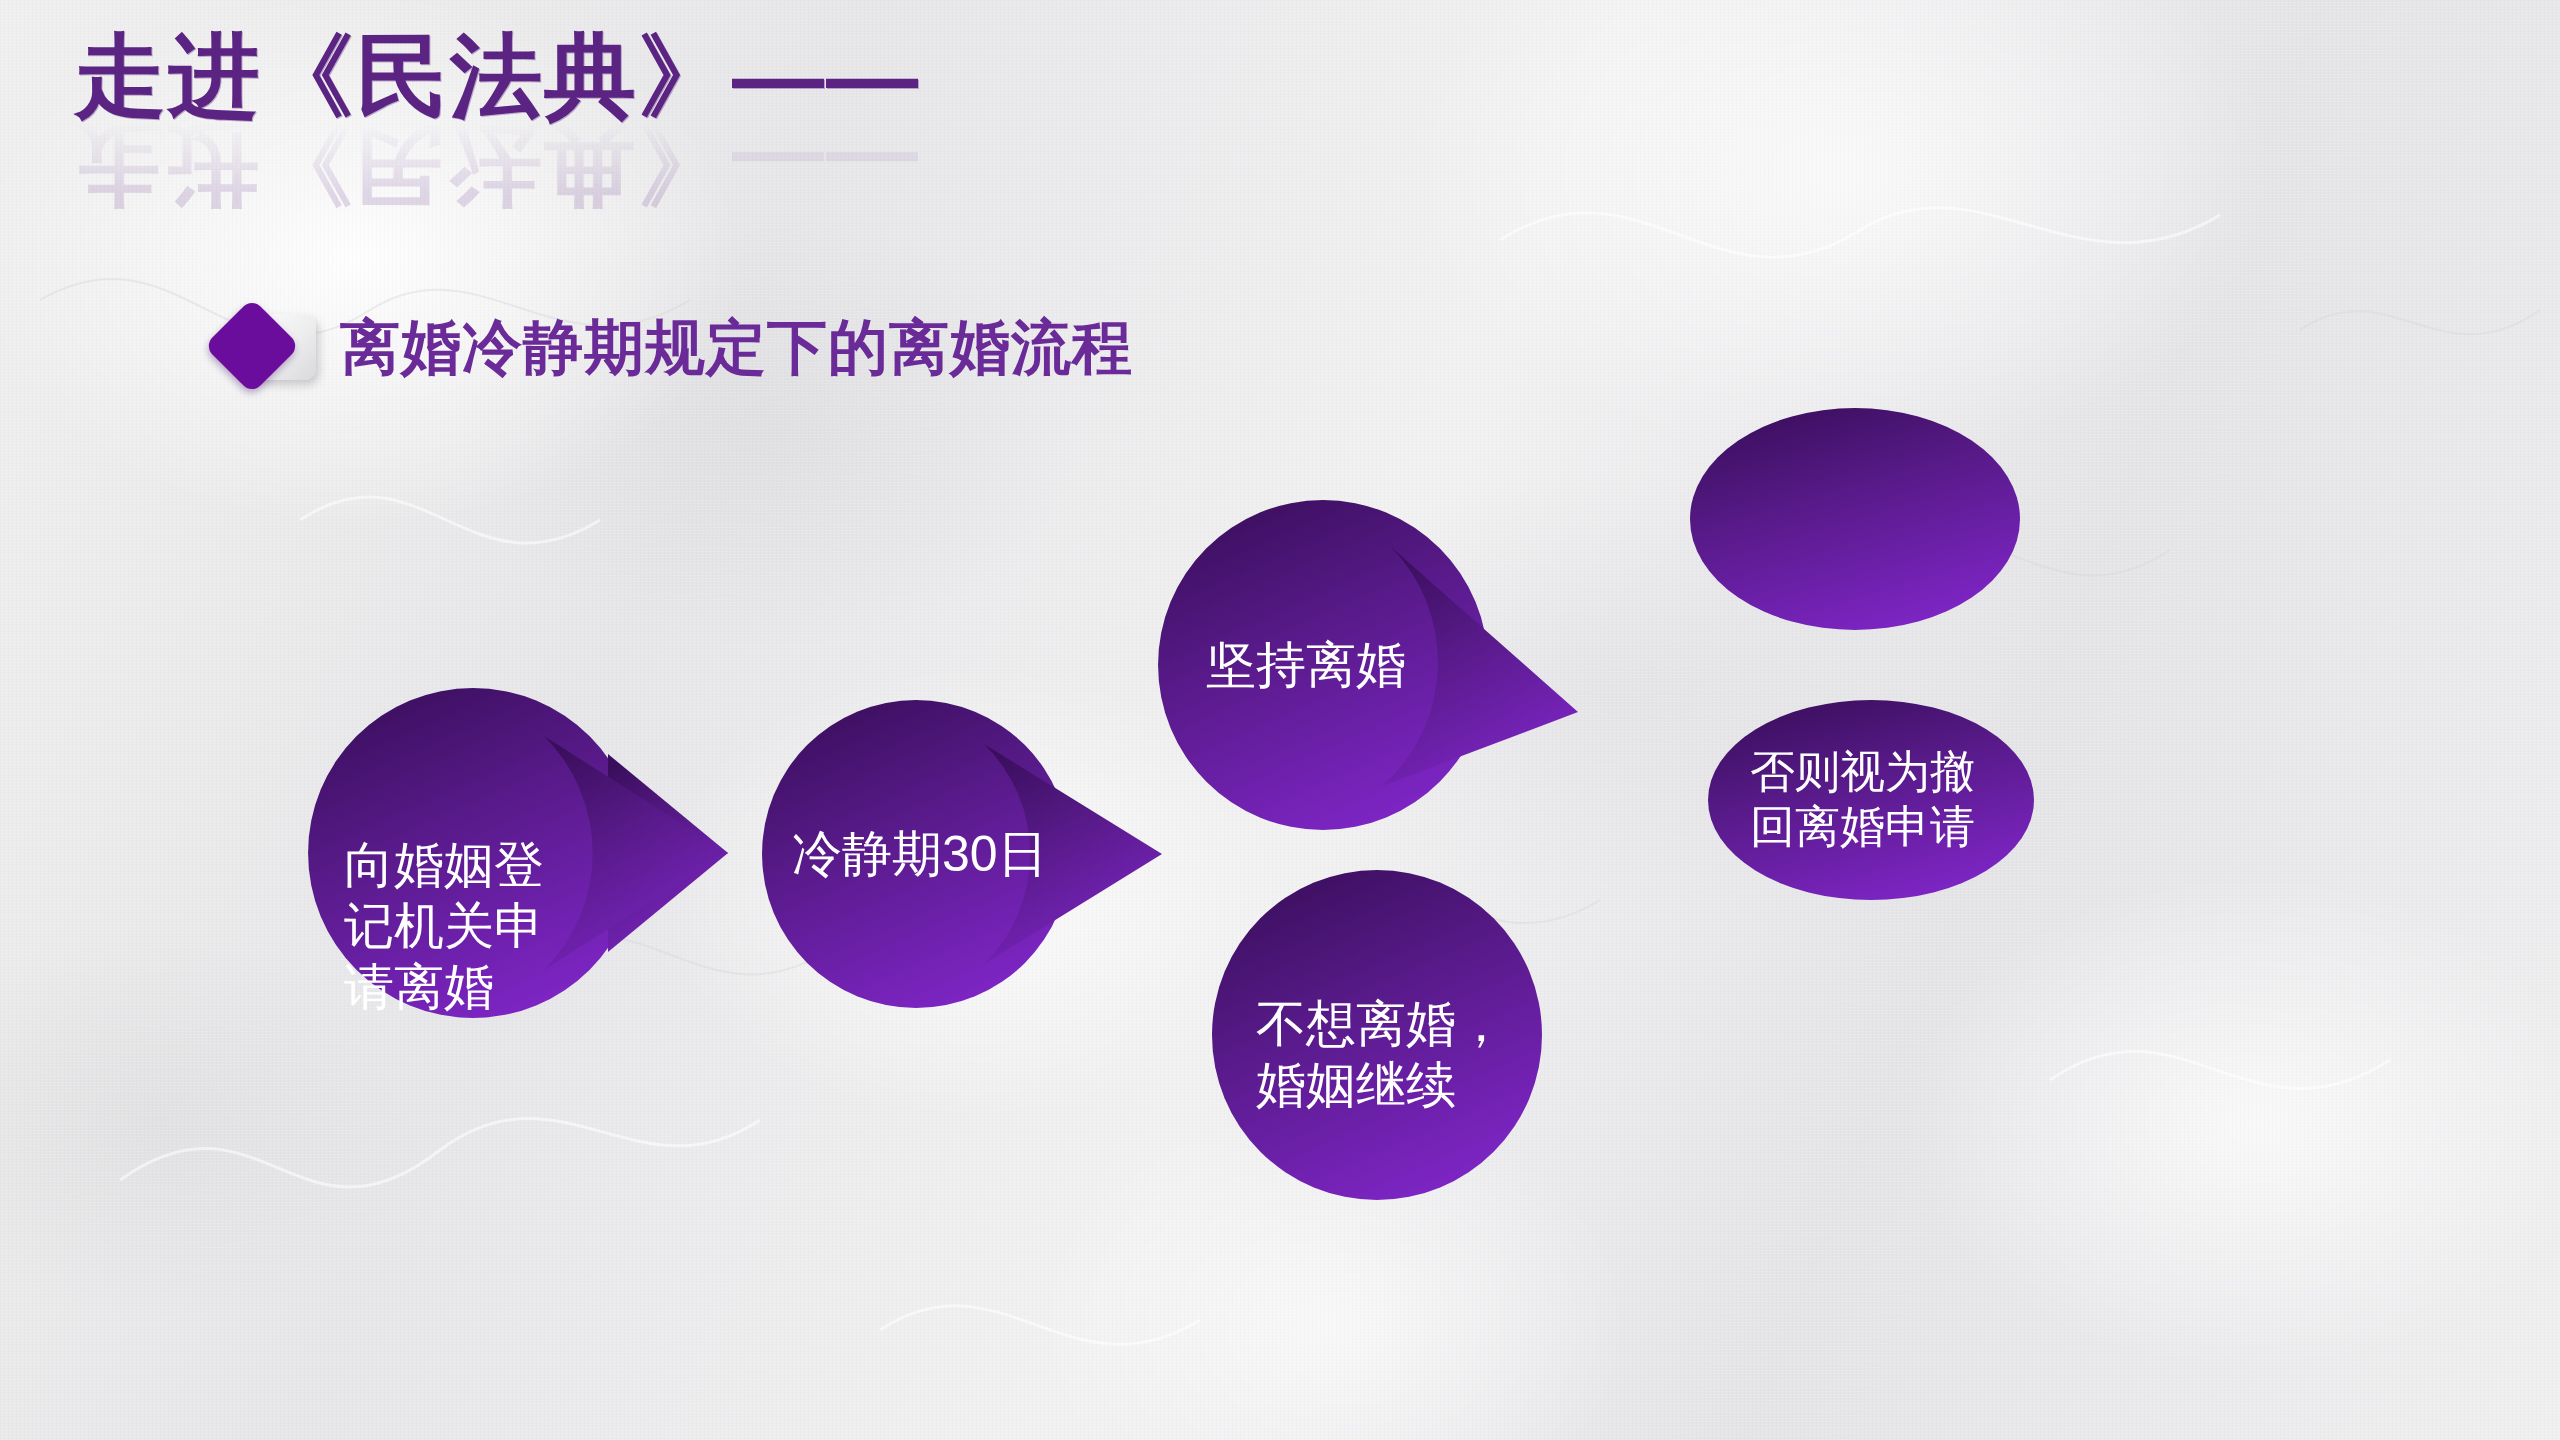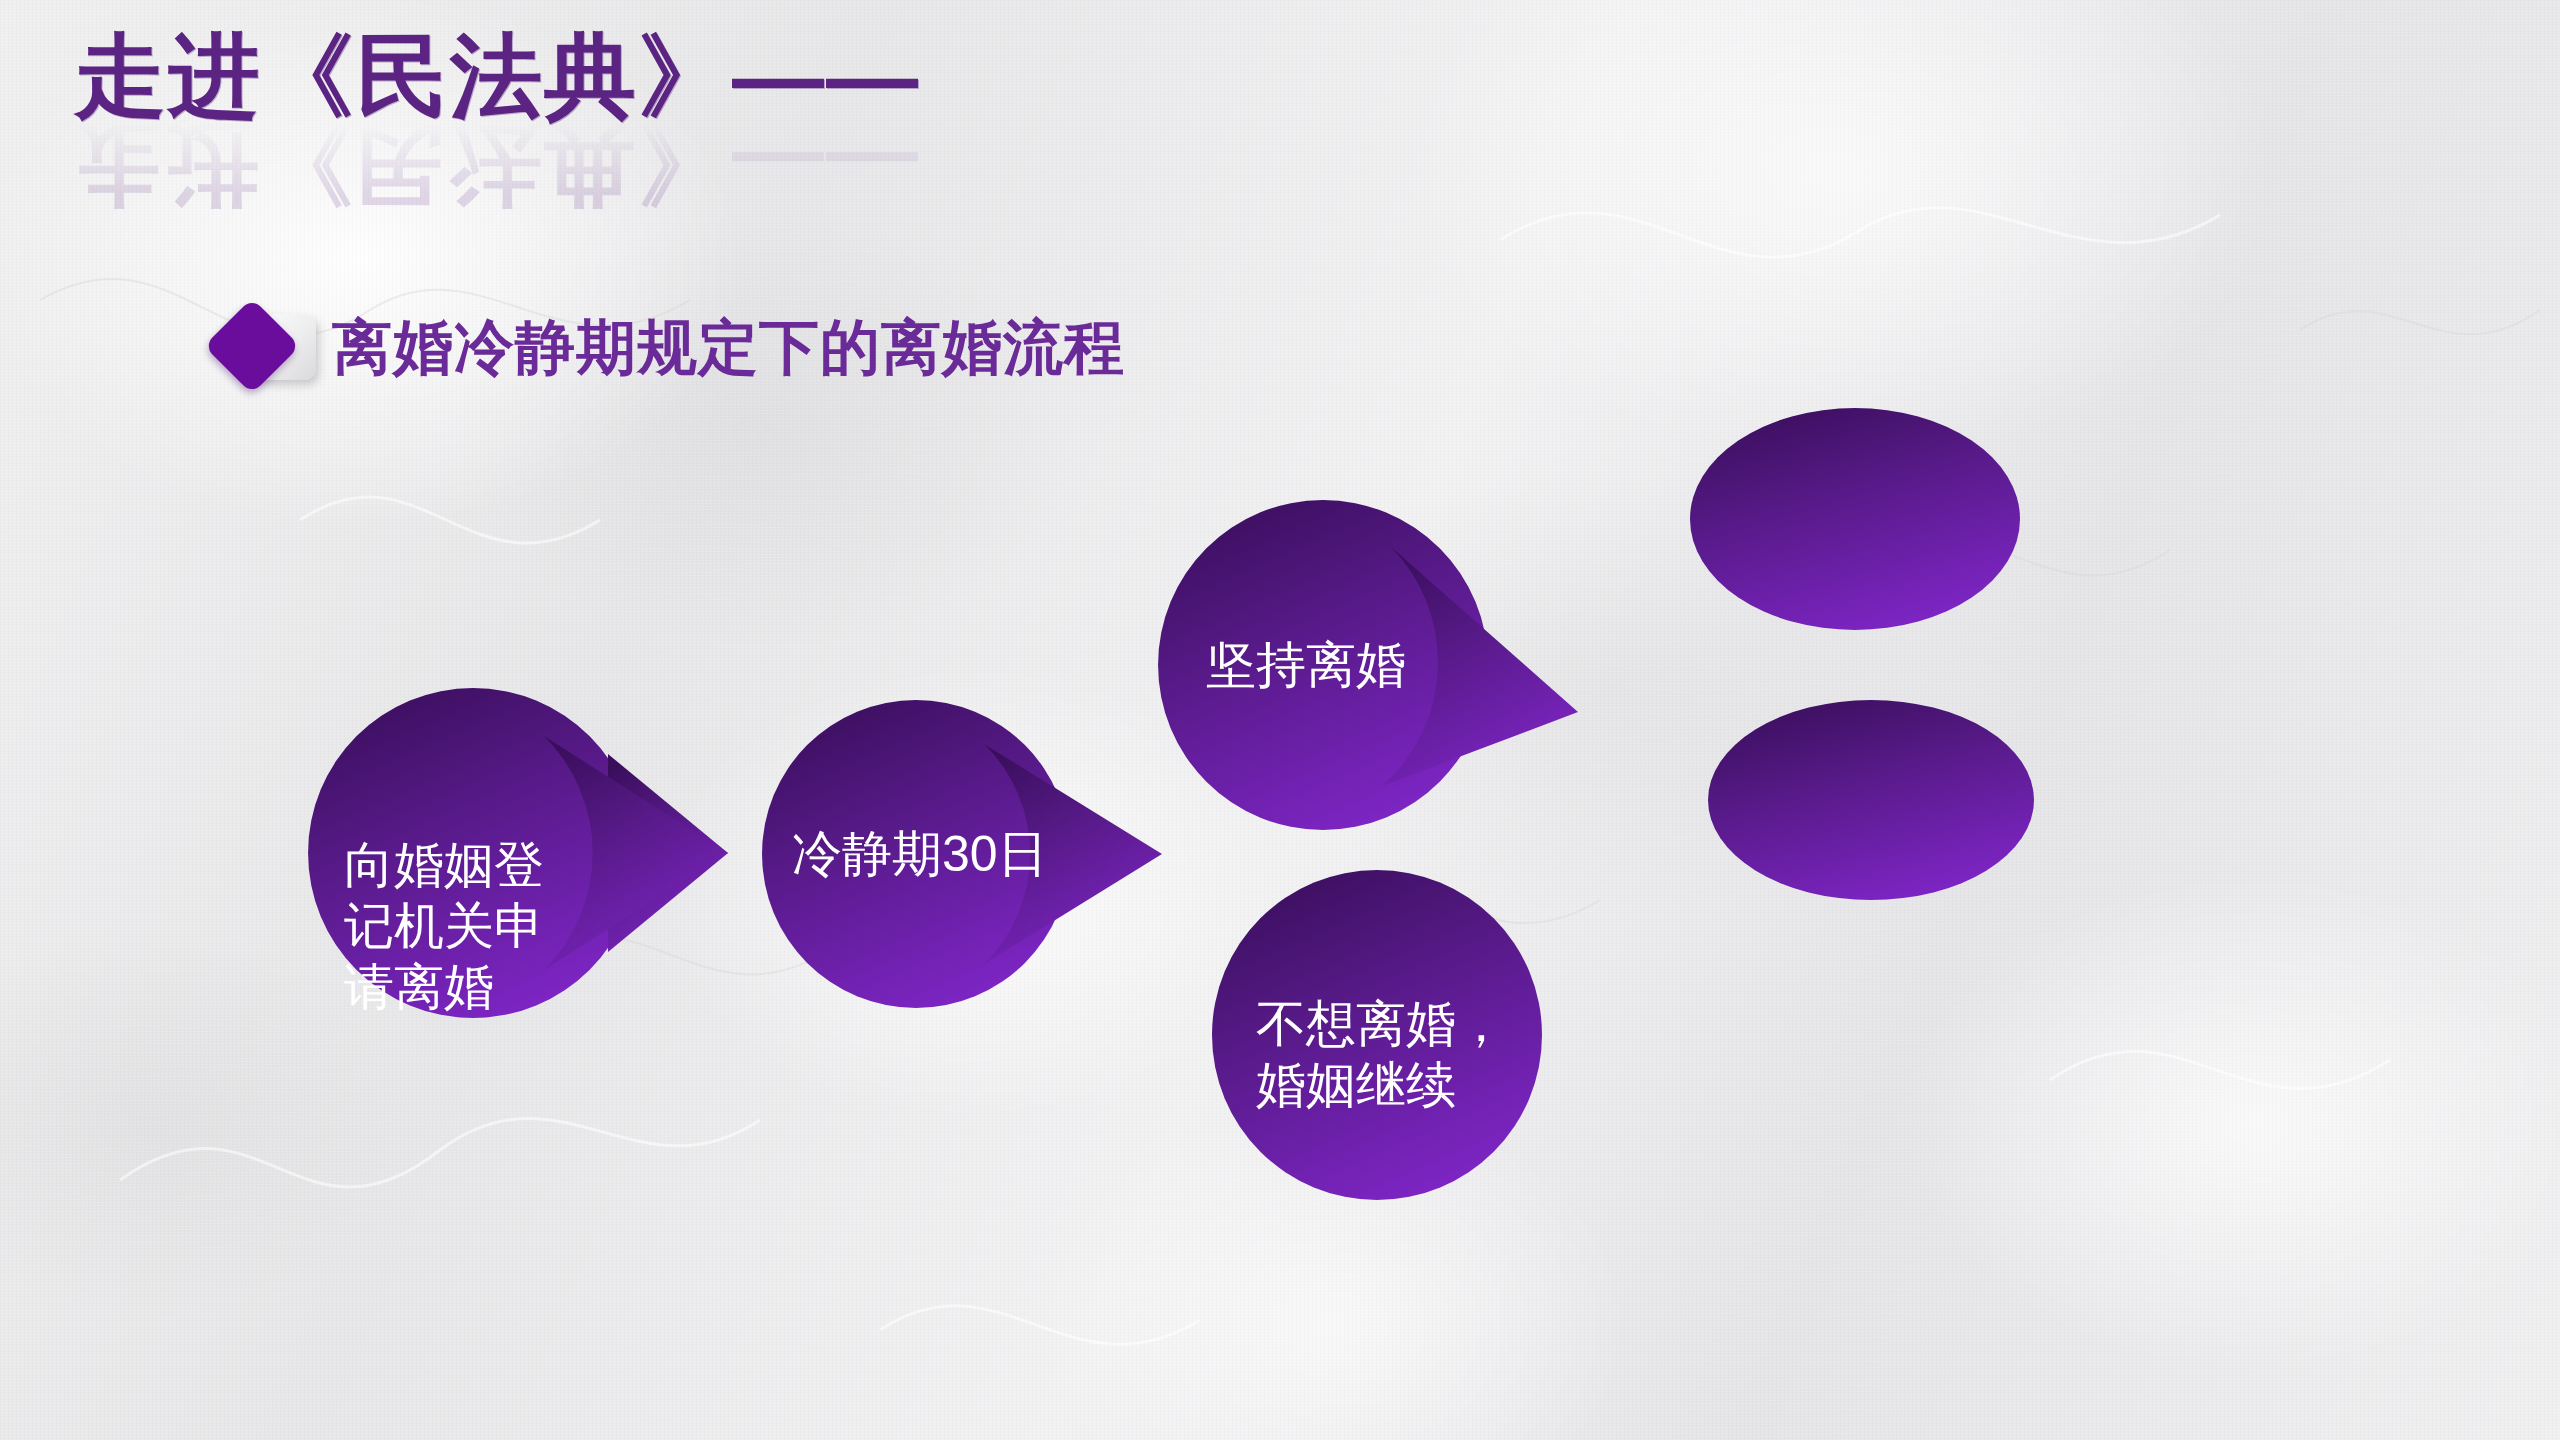--- a/index.html
+++ b/index.html
@@ -115,20 +115,21 @@
     background: #6a0d9c;
     transform: rotate(45deg);
     box-shadow: 2px 3px 7px rgba(70,20,110,.35);
   }
   #subtitle-text {
     font-size: 60px;
     font-weight: 600;
     color: #6a2b98;
     letter-spacing: 1px;
     white-space: nowrap;
+    margin-left: 8px;
   }
 
   
   .node {
     position: absolute;
     display: flex;
     align-items: center;
     box-sizing: border-box;
   }
   .node .node-label {
@@ -284,15 +285,17 @@
     <svg width="326" height="200" viewBox="0 0 326 200">
       <defs>
         <linearGradient id="grad-withdraw" x1="0.18" y1="0" x2="0.62" y2="1">
           <stop offset="0%" stop-color="#3a0e5c"></stop>
           <stop offset="42%" stop-color="#571a88"></stop>
           <stop offset="100%" stop-color="#7d25c4"></stop>
         </linearGradient>
       </defs>
       <ellipse cx="163" cy="100" rx="163" ry="100" fill="url(#grad-withdraw)"></ellipse>
     </svg>
+    <div class="node-label">否则视为撤
+回离婚申请</div>
   </div>
 
 </div>
 
 </body></html>

